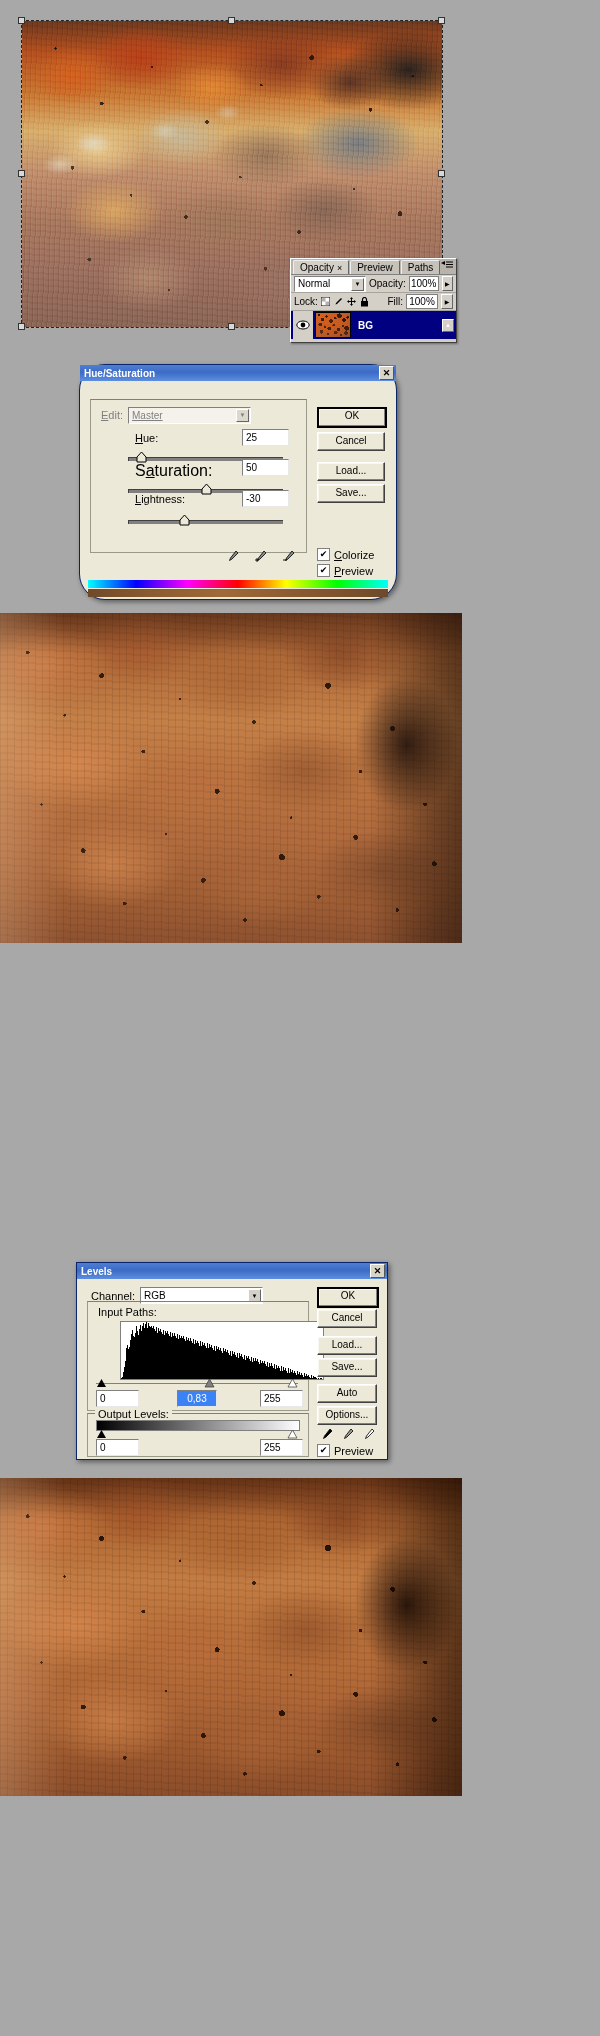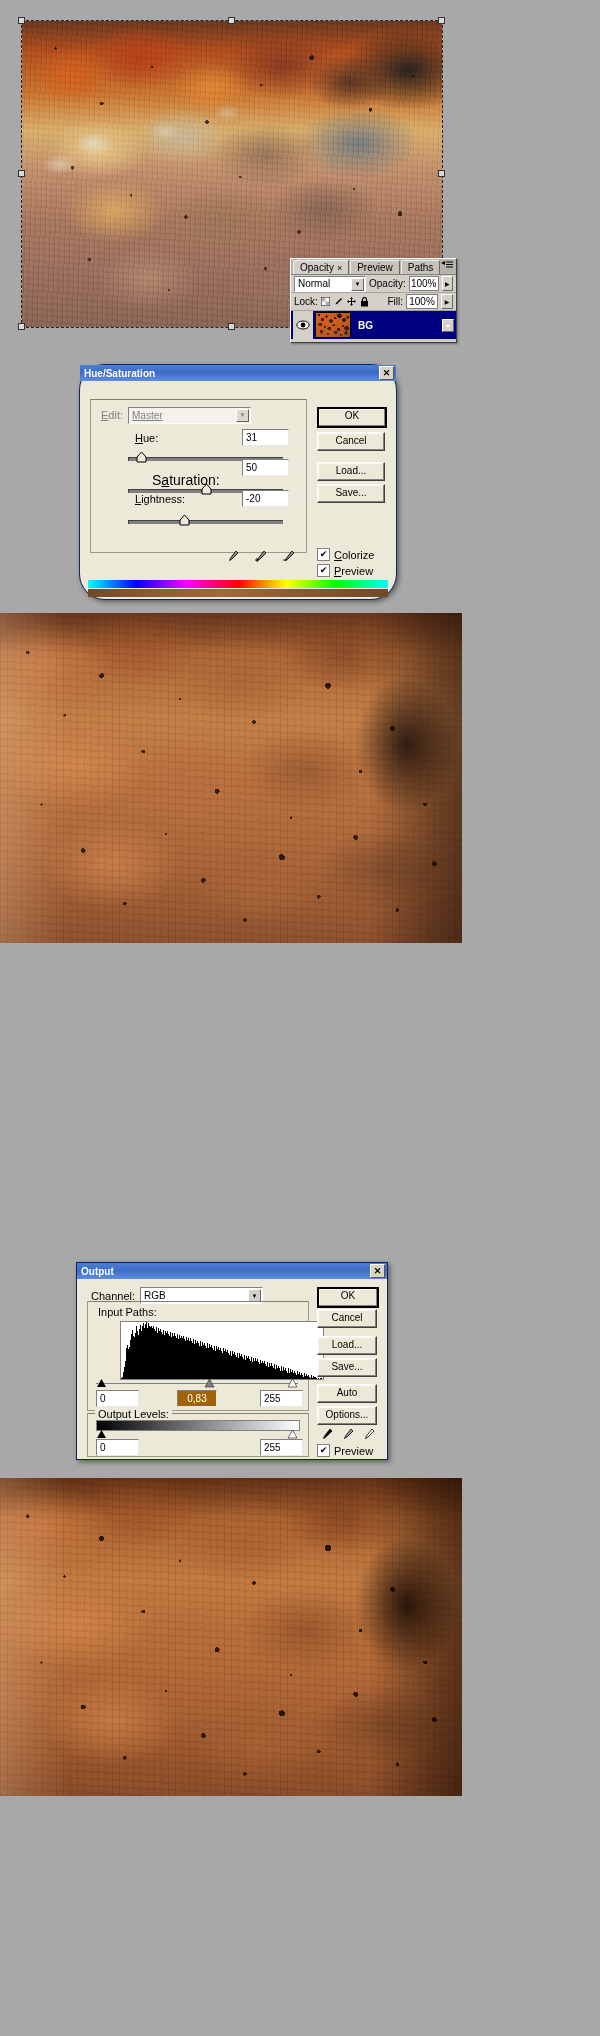--- a/index.html
+++ b/index.html
@@ -152,21 +152,21 @@
             border-bottom-color:#555;display:flex;align-items:center;justify-content:center;
             font-size:9px;color:#000;font-weight:bold;line-height:1;}
   .dlg-body{padding:6px;}
   .btn{background:#ece9d8;border:1px solid #fff;border-right-color:#404040;border-bottom-color:#404040;
        box-shadow:inset -1px -1px 0 #808080, inset 1px 1px 0 #f8f8f0;
        font-size:10px;text-align:center;line-height:15px;height:17px;}
   .btn.def{border:2px solid #000;line-height:13px;}
   .grp{border:1px solid #9a9a8a;border-top-color:#808070;position:relative;}
   .fieldbox{background:#fff;border:1px solid #808080;border-right-color:#e8e8e8;border-bottom-color:#e8e8e8;
             font-size:10px;display:flex;align-items:center;padding-left:3px;height:15px;}
-  .fieldbox.sel{background:#a16207;color:#fff;}
+  .fieldbox.sel{background:#3b82f6;color:#fff;}
   .slider-track{height:3px;background:#808080;border-top:1px solid #404040;border-left:1px solid #404040;}
   .sl-thumb{position:absolute;width:11px;height:11px;top:-5px;}
   .chk{width:11px;height:11px;background:#fff;border:1px solid #808080;display:inline-flex;
        align-items:center;justify-content:center;font-size:9px;line-height:1;vertical-align:middle;}
   u{text-decoration:underline;}
 
   .spectrum1{height:8px;background:linear-gradient(90deg,#00ffff 0%,#0000ff 16%,#ff00ff 33%,#ff0000 50%,
              #ffff00 66%,#00ff00 83%,#00ffff 100%);}
   .spectrum2{height:8px;background:linear-gradient(90deg,#6e4a2a 0%,#8a5a30 20%,#a06a38 45%,#8a5a30 70%,#6e4a2a 100%);}
 
@@ -284,43 +284,43 @@
 
     <div class="abs" style="left:18px;top:26px;width:200px;height:16px;display:flex;align-items:center;gap:5px;background:#ece9d8;padding:0 3px;">
       <span style="color:#808080;"><u>E</u>dit:</span>
       <div class="combo" style="width:118px;height:15px;color:#808080;background:#f4f2ea;text-decoration:underline;">
         <span>Master</span>
         <span class="arr" style="background:#dcd8cc;">▼</span>
       </div>
     </div>
 
     <div class="abs" style="left:55px;top:51px;font-size:11px;"><u>H</u>ue:</div>
-    <div class="fieldbox abs" style="left:162px;top:48px;width:42px;">31</div>
+    <div class="fieldbox abs" style="left:162px;top:48px;width:42px;">25</div>
     <div class="abs" style="left:48px;top:76px;width:155px;">
       <div class="slider-track"></div>
       <div class="sl-thumb" style="left:8px;">
         <svg width="11" height="11" viewBox="0 0 11 11">
           <path d="M5.5 0 L10 5 V10 H1 V5 Z" fill="#ece9d8" stroke="#000" stroke-width="1"></path>
         </svg>
       </div>
     </div>
 
-    <div class="abs" style="left:55px;top:91px;font-size:14px;margin-left:17px;">S<u>a</u>turation:</div>
+    <div class="abs" style="left:55px;top:81px;font-size:16px;">S<u>a</u>turation:</div>
     <div class="fieldbox abs" style="left:162px;top:78px;width:42px;">50</div>
     <div class="abs" style="left:48px;top:108px;width:155px;">
       <div class="slider-track"></div>
       <div class="sl-thumb" style="left:73px;">
         <svg width="11" height="11" viewBox="0 0 11 11">
           <path d="M5.5 0 L10 5 V10 H1 V5 Z" fill="#ece9d8" stroke="#000" stroke-width="1"></path>
         </svg>
       </div>
     </div>
 
     <div class="abs" style="left:55px;top:112px;font-size:11px;"><u>L</u>ightness:</div>
-    <div class="fieldbox abs" style="left:162px;top:109px;width:42px;">-20</div>
+    <div class="fieldbox abs" style="left:162px;top:109px;width:42px;">-30</div>
     <div class="abs" style="left:48px;top:139px;width:155px;">
       <div class="slider-track"></div>
       <div class="sl-thumb" style="left:51px;">
         <svg width="11" height="11" viewBox="0 0 11 11">
           <path d="M5.5 0 L10 5 V10 H1 V5 Z" fill="#ece9d8" stroke="#000" stroke-width="1"></path>
         </svg>
       </div>
     </div>
 
     <div class="abs" style="left:146px;top:168px;display:flex;gap:14px;">
@@ -358,21 +358,21 @@
 
 <div class="tex rust2 abs" style="left:0px;top:613px;width:462px;height:330px;">
   <div class="lay l1"></div>
   <div class="lay l2"></div>
   <div class="lay l3"></div>
   <div class="lay l4"></div>
 </div>
 
 <div class="dlg abs" style="left:76px;top:1262px;width:310px;height:196px;">
   <div class="dlg-title">
-    <span>Output</span>
+    <span>Levels</span>
     <span class="sp"></span>
     <div class="closebtn">✕</div>
   </div>
 
   <div style="position:relative;height:192px;padding-left:24px;">
 
     <div class="abs" style="left:14px;top:8px;display:flex;align-items:center;gap:5px;">
       <span style="font-size:11px;"><u>C</u>hannel:</span>
       <div class="combo" style="width:118px;height:15px;">
         <span>RGB</span>

